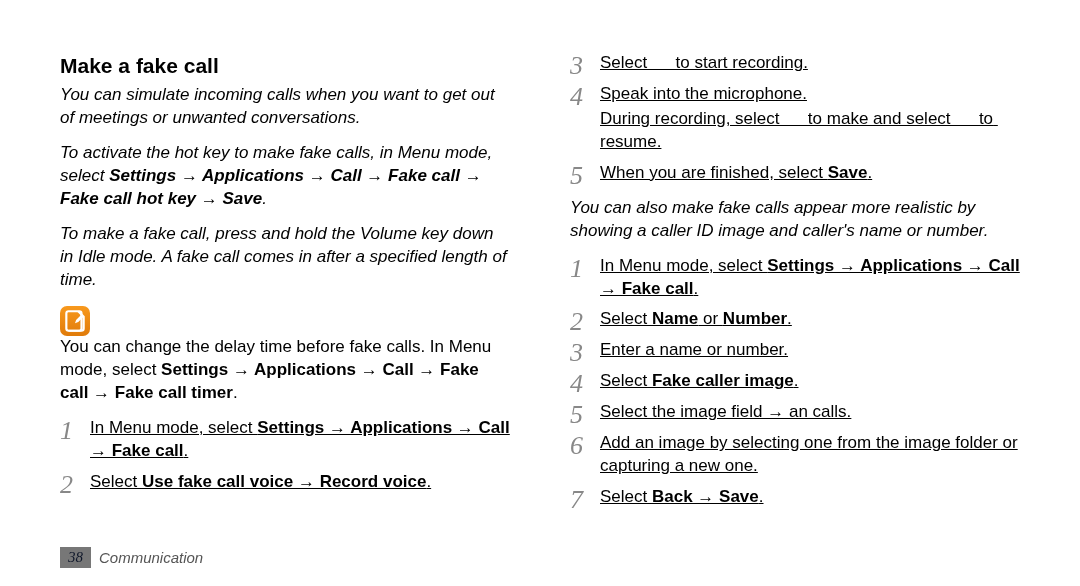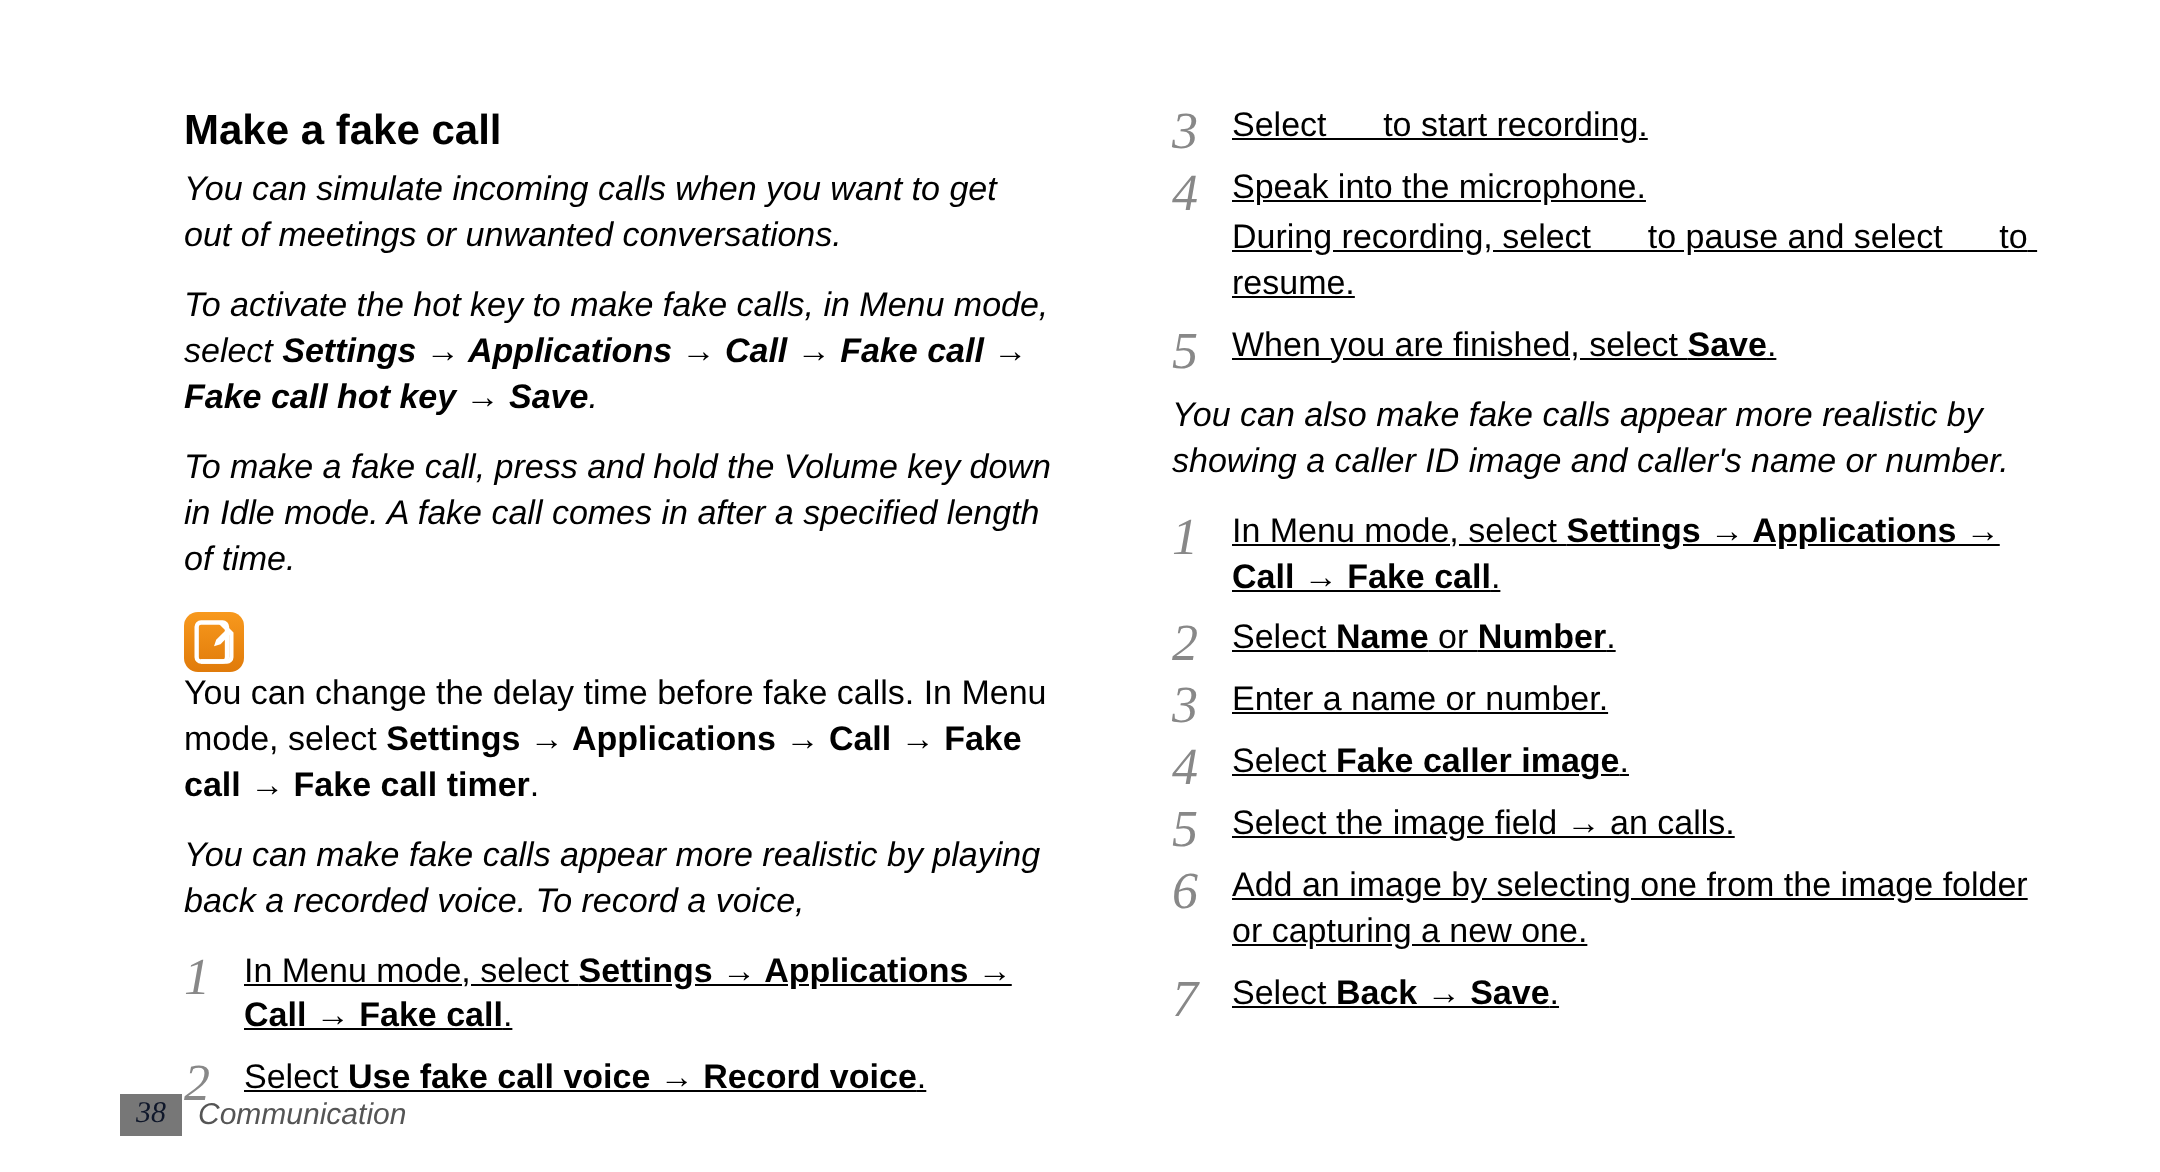--- a/index.html
+++ b/index.html
@@ -9,21 +9,20 @@
   font-family: "Myriad Pro", "Segoe UI", "Helvetica Neue", Arial, sans-serif;
   color: #000;
   width: 1080px;
   height: 586px;
   overflow: hidden;
 }
 .page {
   padding: 52px 60px 0 60px;
   display: flex;
   gap: 60px;
-  margin-left: 32px;
 }
 .col {
   flex: 1;
   font-size: 17px;
   line-height: 1.35;
 }
 h3 {
   font-size: 21px;
   margin: 0 0 4px 0;
   font-weight: 700;
@@ -117,38 +116,37 @@
           <rect x="4" y="3" width="14" height="18" rx="2" fill="none" stroke="#fff" stroke-width="2"></rect>
           <path d="M15 3 L20 8 L20 19 A2 2 0 0 1 18 21 L6 21" fill="none" stroke="#fff" stroke-width="2"></path>
           <path d="M18 6 L13 11 L12 14 L15 13 L20 8" fill="#fff"></path>
         </svg>
       </div>
       <div class="notetext">
         <span>You can change the delay time before fake calls. In Menu mode, select </span><span class="bold">Settings → Applications → Call → Fake call → Fake call timer</span><span>.</span>
       </div>
     </div>
 
-    <p>You can make fake calls appear more realistic by playing back a recorded voice. To record a voice,</p>
 
     <ol class="steps">
       <li>
         <span>In Menu mode, select </span><span class="bold">Settings → Applications → Call → Fake call</span><span>.</span>
       </li>
       <li>
         <span>Select </span><span class="bold">Use fake call voice → Record voice</span><span>.</span>
       </li>
     </ol>
   </div>
 
   <div class="col">
     <ol class="steps" style="counter-reset: step 2;">
       <li style="white-space:pre;">Select      to start recording.</li>
       <li>
         <span>Speak into the microphone.</span>
-        <span class="subline" style="white-space:pre-wrap;">During recording, select      to pause and select      to resume.</span>
+        <span class="subline" style="white-space:pre-wrap;">During recording, select      to make and select      to resume.</span>
       </li>
       <li>
         <span>When you are finished, select </span><span class="bold">Save</span><span>.</span>
       </li>
     </ol>
 
     <p>You can also make fake calls appear more realistic by showing a caller ID image and caller's name or number.</p>
 
     <ol class="steps">
       <li>

